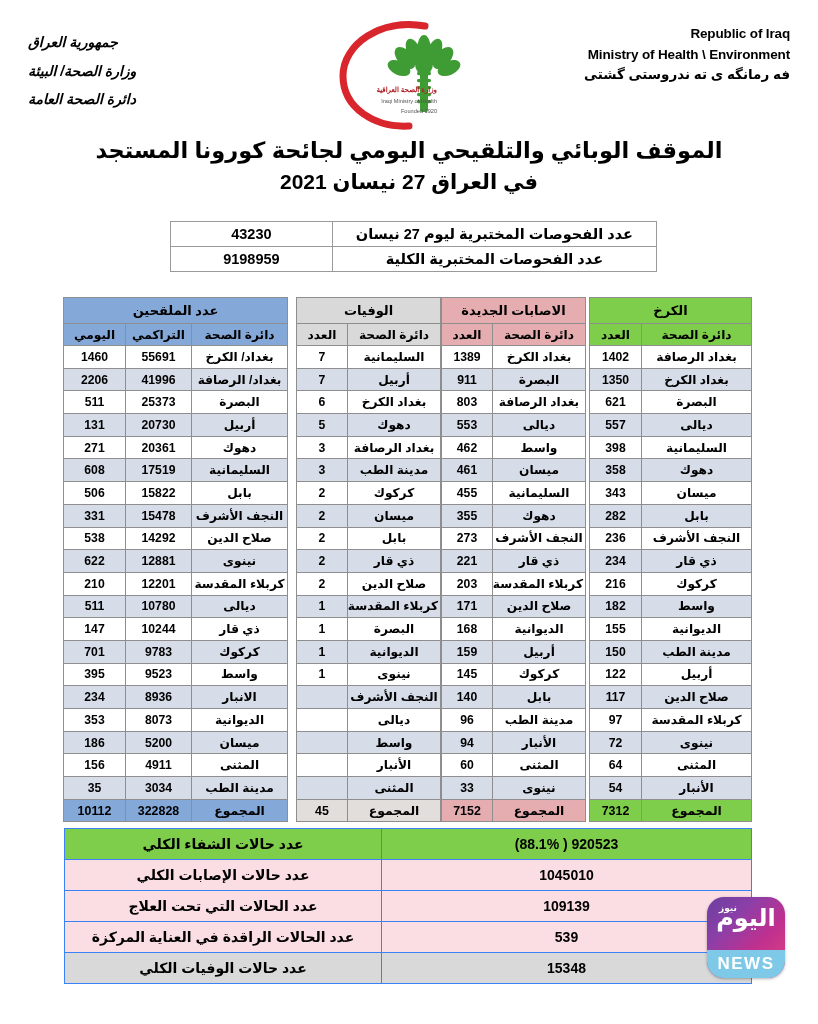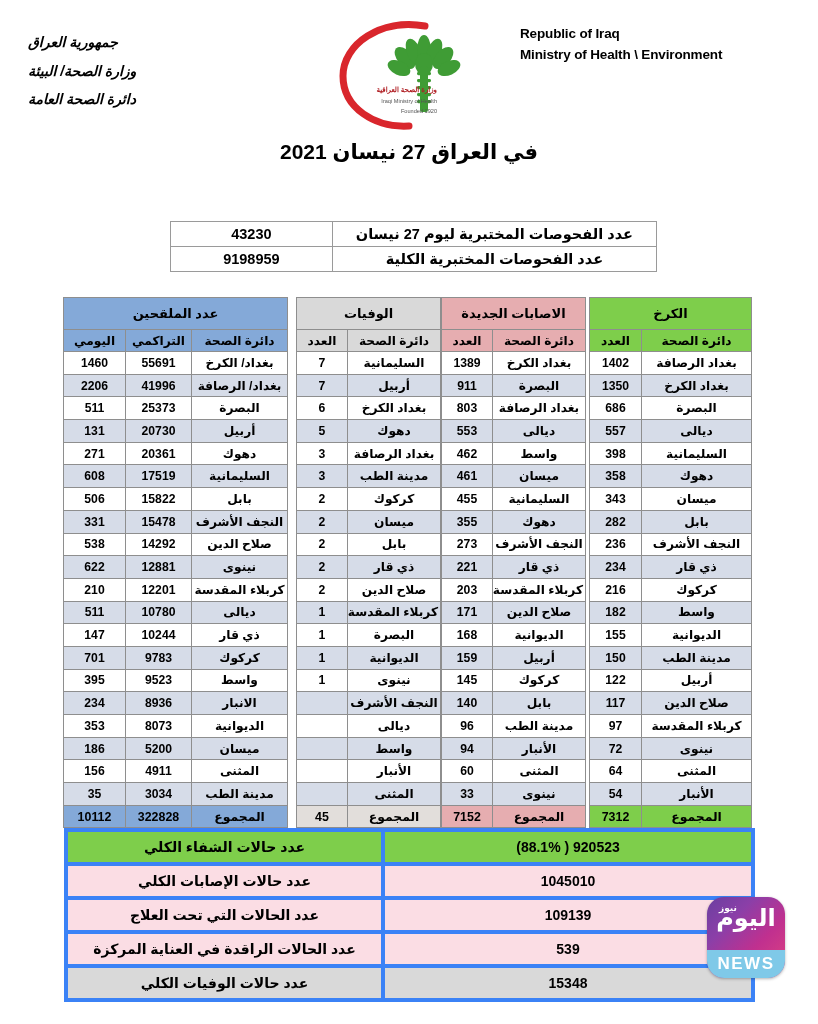--- a/index.html
+++ b/index.html
@@ -23,21 +23,21 @@
     height: 120px;
     display: flex;
     flex-direction: row;
     align-items: flex-start;
     justify-content: space-between;
     padding: 0 28px;
   }
   .hdr-block { width: 270px; }
   .hdr-en {
     direction: ltr;
-    text-align: left;
+    text-align: right;
     padding-top: 10px;
   }
   .hdr-en div {
     font-size: 13.5px;
     font-weight: bold;
     line-height: 1.52;
     letter-spacing: -0.15px;
   }
   .hdr-en .kurdish {
     direction: rtl;
@@ -122,21 +122,21 @@
     height: 22.7px;
     font-size: 12.2px;
     font-weight: bold;
     text-align: center;
     padding: 0 2px;
     white-space: nowrap;
     overflow: hidden;
   }
   .dtable .grp-head {
     font-size: 13px;
-    height: 32px;
+    height: 26px;
     border: 1px solid #8e8e8e;
   }
   .dtable .col-head { height: 22px; font-size: 12.2px; }
   .dtable tbody tr:nth-child(odd)  td { background: #ffffff; }
   .dtable tbody tr:nth-child(even) td { background: #d6dce8; }
   .dtable tr.total-row td { font-size: 12.4px; }
 
   
   #tbl-vacc { left: 63px; width: 224px; }
   #tbl-vacc .grp-head, #tbl-vacc .col-head { background: #84a9d8; }
@@ -169,21 +169,21 @@
   
   .summary-table {
     position: absolute;
     top: 828px; left: 64px;
     width: 687px;
     border-collapse: collapse;
     direction: rtl;
     table-layout: fixed;
   }
   .summary-table td {
-    border: 4px solid #3b82f6;
+    border: 1px solid #3b82f6;
     height: 25px;
     font-size: 14px;
     font-weight: bold;
     text-align: center;
     padding: 7px 6px;
     white-space: nowrap;
   }
   .summary-table col.s-label { width: 317px; }
   .summary-table col.s-value { width: 370px; }
   .summary-table tr.row-green td { background: #7ece4b; }
@@ -237,20 +237,21 @@
   }
 </style>
 </head>
 <body>
 
 <div class="header">
 
   <div class="hdr-block hdr-en">
     <div>Republic of Iraq</div>
     <div>Ministry of Health \ Environment</div>
+    <div class="kurdish">فه رمانگه ی ته ندروستی گشتی</div>
   </div>
 
   <div class="emblem">
     <svg width="160" height="118" viewBox="0 0 160 118" xmlns="http://www.w3.org/2000/svg">
 
       <path d="M96 12 C52 4, 14 30, 14 62 C14 94, 46 114, 80 112" fill="none" stroke="#d9262c" stroke-width="7" stroke-linecap="round"></path>
 
       <g fill="#3f9c35">
         <ellipse cx="76" cy="44" rx="7.5" ry="13" transform="rotate(-42 76 44)"></ellipse>
         <ellipse cx="85" cy="38" rx="7" ry="14" transform="rotate(-22 85 38)"></ellipse>
@@ -276,20 +277,21 @@
   </div>
 
   <div class="hdr-block hdr-ar">
     <div>جمهورية العراق</div>
     <div>وزارة الصحة/ البيئة</div>
     <div>دائرة الصحة العامة</div>
   </div>
 </div>
 
 <div class="title-wrap">
+  <div class="title-line1">الموقف الوبائي والتلقيحي اليومي لجائحة كورونا المستجد</div>
   <div class="title-line2">في العراق  27  نيسان 2021</div>
 </div>
 
 <table class="tests-table">
   <tbody>
       <tr>
         <td class="label">عدد الفحوصات المختبرية  ليوم 27 نيسان</td>
         <td class="value">43230</td>
       </tr>
       <tr>
@@ -654,21 +656,21 @@
         <tr>
           <td>بغداد الرصافة</td>
           <td>1402</td>
         </tr>
         <tr>
           <td>بغداد الكرخ</td>
           <td>1350</td>
         </tr>
         <tr>
           <td>البصرة</td>
-          <td>686</td>
+          <td>621</td>
         </tr>
         <tr>
           <td>ديالى</td>
           <td>557</td>
         </tr>
         <tr>
           <td>السليمانية</td>
           <td>398</td>
         </tr>
         <tr>

